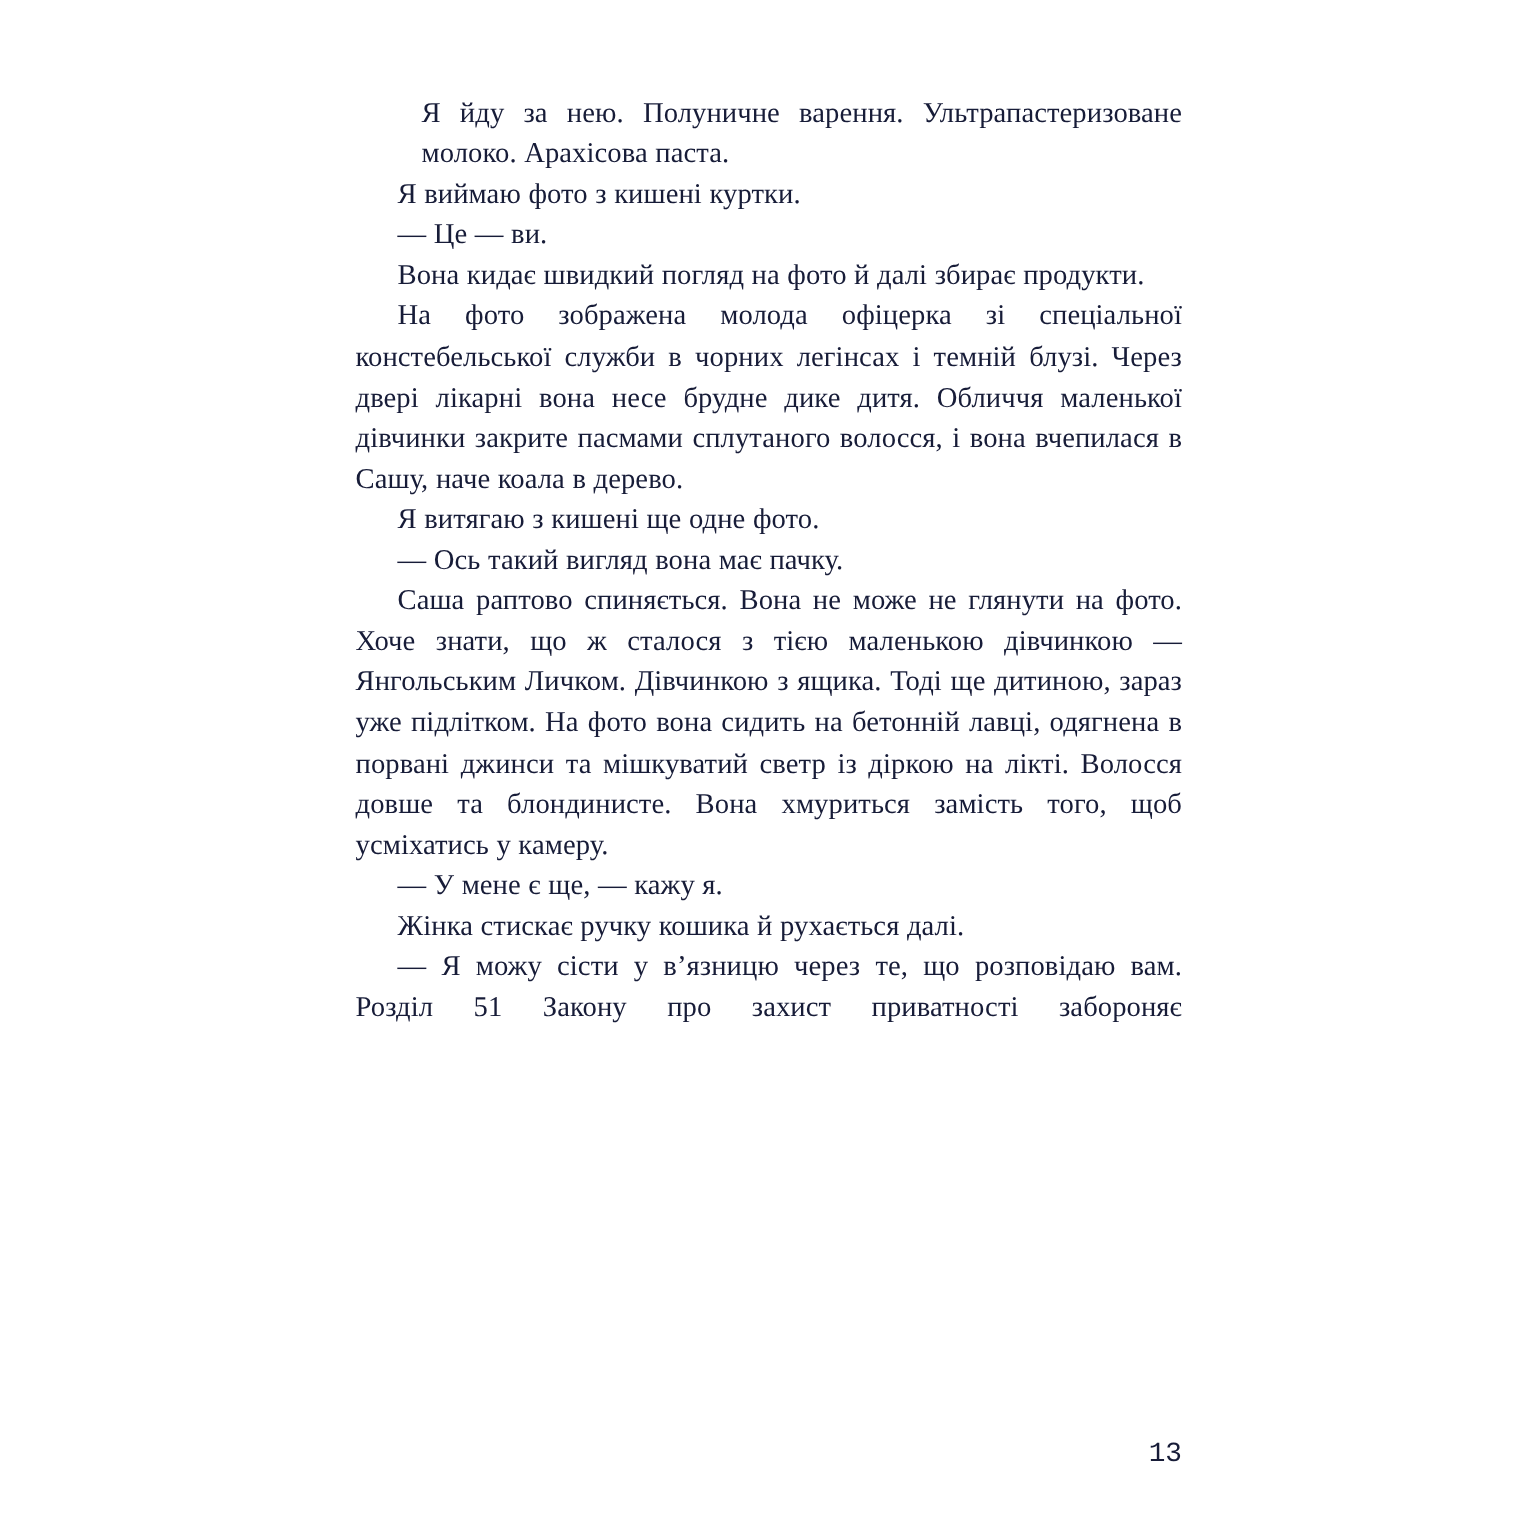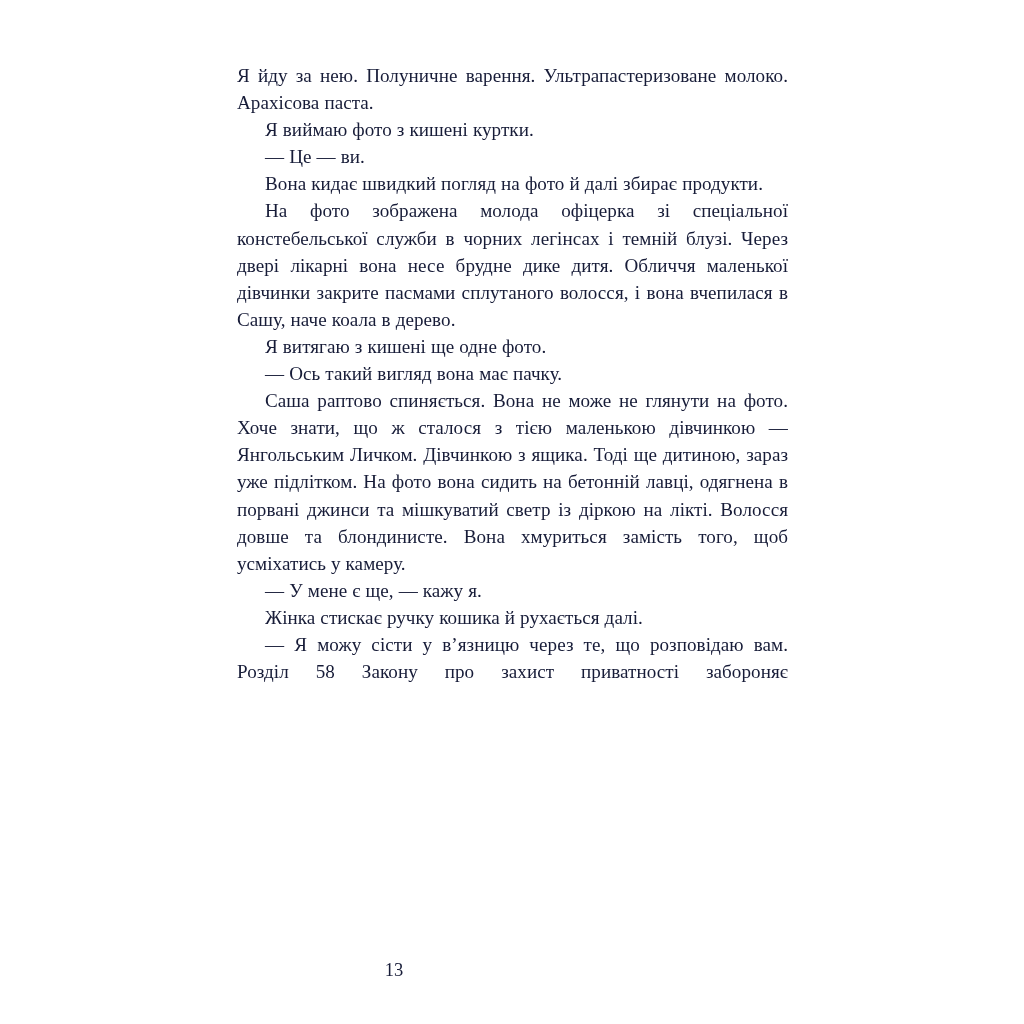--- a/index.html
+++ b/index.html
@@ -40,37 +40,38 @@
     text-justify: inter-word;
     text-indent: 28px;
     -webkit-font-smoothing: antialiased;
     letter-spacing: 0.05px;
     word-spacing: 0.2px;
     hyphens: none;
   }
 
   .para.no-indent {
     text-indent: 0;
+    margin-left: 44px;
   }
 
   
   .para.continues {
     text-align-last: justify;
   }
 
   .page-number {
     position: absolute;
     left: 0;
     top: 959px;
     width: 788px;
-    text-align: center;
+    text-align: right;
     font-size: 18.5px;
     line-height: 22px;
     color: #171c38;
-    font-family: Liberation Serif, serif;
+    font-family: Liberation Mono, monospace;
   }
 </style>
 </head>
 <body>
 
 <div class="page">
 
   <div class="text-block">
 
     <p class="para no-indent">Я йду за нею. Полуничне варення. Ультрапастеризоване молоко. Арахісова паста.</p>
@@ -90,19 +91,19 @@
     <p class="para">— Ось такий вигляд вона має пачку.</p>
 
     <p class="para">Саша раптово спиняється. Вона не може не глянути на фото. Хоче знати, що ж сталося з тією маленькою дівчинкою — Янгольським Личком. Дівчинкою з ящика. Тоді ще дитиною, зараз уже підлітком. На фото вона сидить на бетонній лавці, одягнена в порвані джинси та мішкуватий светр із діркою на лікті. Волосся довше та блондинисте. Вона хмуриться замість того, щоб усміхатись у камеру.</p>
 
     <p class="para">— У мене є ще, — кажу я.</p>
 
 
 
     <p class="para">Жінка стискає ручку кошика й рухається далі.</p>
 
-    <p class="para continues">— Я можу сісти у в’язницю через те, що розповідаю вам. Розділ 58 Закону про захист приватності забороняє</p>
+    <p class="para continues">— Я можу сісти у в’язницю через те, що розповідаю вам. Розділ 51 Закону про захист приватності забороняє</p>
 
   </div>
 
   <div class="page-number">13</div>
 
 </div>
 
 </body></html>

